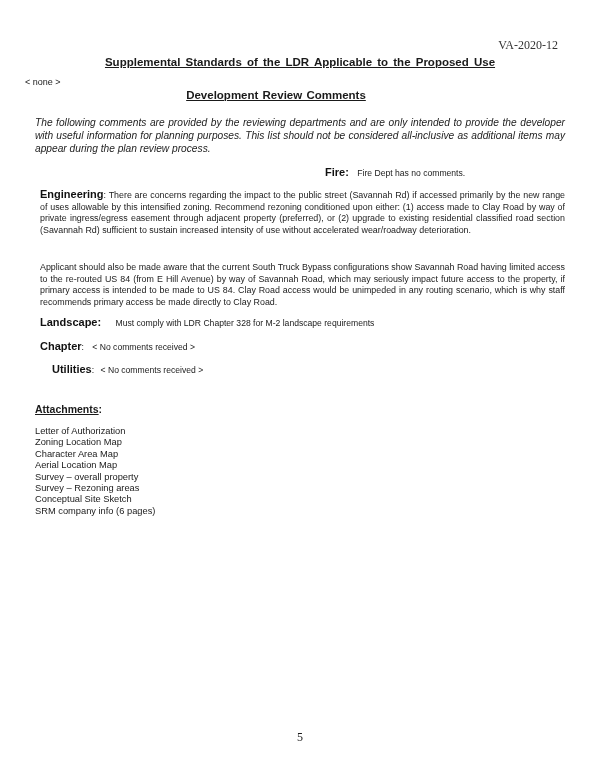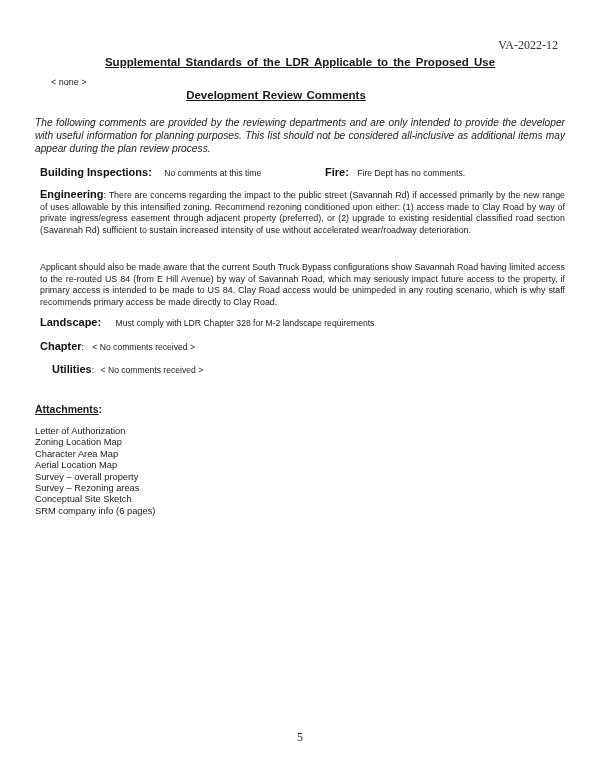--- a/index.html
+++ b/index.html
@@ -1,43 +1,39 @@
 <!DOCTYPE html>
 <html><head>
 <meta charset="utf-8">
 <style>
   html, body { margin: 0; padding: 0; background: #ffffff; }
   body { width: 600px; height: 776px; position: relative; overflow: hidden; color: #1a1a1a; font-family: "Liberation Sans", sans-serif; }
   .page { position: absolute; left: 0; top: 0; width: 600px; height: 776px; }
   .docid { position: absolute; right: 42px; top: 38px; font-family: "Liberation Serif", serif; font-size: 12px; color: #333; }
   .h1 { position: absolute; left: 0; width: 600px; top: 56px; text-align: center; font-weight: bold; font-size: 11.5px; text-decoration: underline; word-spacing: 2px; }
-  .none { position: absolute; left: 51px; top: 77px; font-size: 9px; }
+  .none { position: absolute; left: 25px; top: 77px; font-size: 9px; }
   .h2 { position: absolute; left: 0; width: 552px; top: 89px; text-align: center; font-weight: bold; font-size: 11.5px; text-decoration: underline; word-spacing: 1px; }
   .intro { position: absolute; left: 35px; width: 530px; top: 116px; font-style: italic; font-size: 10.2px; line-height: 13px; text-align: justify; color: #222; }
   .row { position: absolute; font-size: 8.6px; }
   .lbl { font-weight: bold; font-size: 11px; color: #111; }
   .para { position: absolute; left: 40px; width: 525px; font-size: 8.9px; line-height: 11.5px; text-align: justify; color: #222; }
   .att-h { position: absolute; left: 35px; top: 403px; font-weight: bold; font-size: 10.5px; text-decoration: underline; }
   .att-list { position: absolute; left: 35px; top: 426px; font-size: 9.3px; line-height: 11.4px; list-style: none; margin: 0; padding: 0; }
   .pnum { position: absolute; left: 0; width: 600px; top: 730px; text-align: center; font-family: "Liberation Serif", serif; font-size: 12px; }
 </style>
 </head>
 <body>
 
 <div class="page">
-  <div class="docid">VA-2022-12</div>
+  <div class="docid">VA-2020-12</div>
   <div class="h1">Supplemental Standards of the LDR Applicable to the Proposed Use</div>
   <div class="none">&lt; none &gt;</div>
   <div class="h2">Development Review Comments</div>
   <div class="intro">The following comments are provided by the reviewing departments and are only intended to provide the developer with useful information for planning purposes. This list should not be considered all-inclusive as additional items may appear during the plan review process.</div>
 
-  <div class="row" style="left:40px; top:166px;">
-    <span class="lbl">Building Inspections:</span>
-    <span style="margin-left:10px;">No comments at this time</span>
-  </div>
   <div class="row" style="left:325px; top:166px;">
     <span class="lbl">Fire:</span>
     <span style="margin-left:6px;">Fire Dept has no comments.</span>
   </div>
 
   <div class="para" style="top:189px;">
     <span class="lbl">Engineering</span><span>:     There are concerns regarding the impact to the public street (Savannah Rd) if accessed primarily by the new range of uses allowable by this intensified zoning.  Recommend rezoning conditioned upon either: (1) access made to Clay Road by way of private ingress/egress easement through adjacent property (preferred), or (2) upgrade to existing residential classified road section (Savannah Rd) sufficient to sustain increased intensity of use without accelerated wear/roadway deterioration.</span>
   </div>
   <div class="para" style="top:262px;">Applicant should also be made aware that the current South Truck Bypass configurations show Savannah Road having limited access to the re-routed US 84 (from E Hill Avenue) by way of Savannah Road, which may seriously impact future access to the property, if primary access is intended to be made to US 84.  Clay Road access would be unimpeded in any routing scenario, which is why staff recommends primary access be made directly to Clay Road.</div>
 

